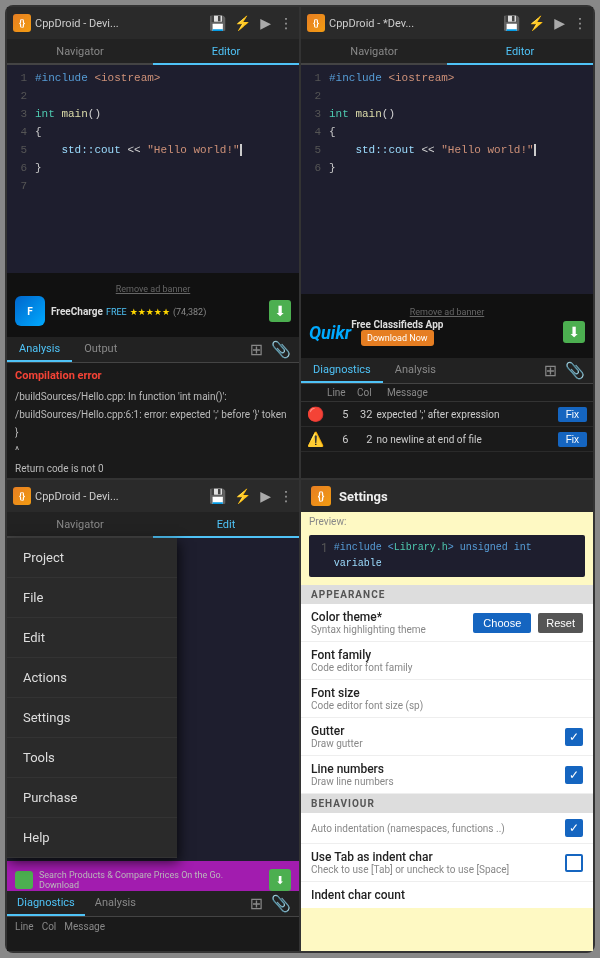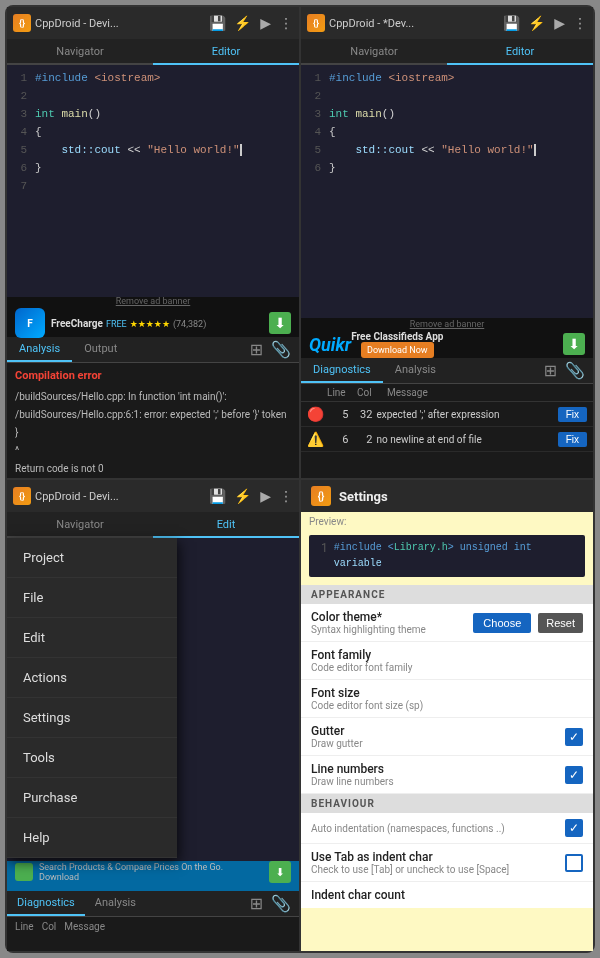--- a/index.html
+++ b/index.html
@@ -128,21 +128,21 @@
     .code-string { color: #ce9178; }
     .code-function { color: #dcdcaa; }
     .code-type { color: #4ec9b0; }
     .code-stream { color: #9cdcfe; }
     .code-op { color: #d4d4d4; }
     .cursor { background: #ccc; width: 2px; display: inline-block; height: 12px; vertical-align: middle; }
 
     
     .ad-banner {
       background: #111;
-      height: 40px;
+      height: 64px;
       display: flex;
       flex-direction: column;
       align-items: center;
       justify-content: center;
       flex-shrink: 0;
       position: relative;
     }
     .remove-ad {
       font-size: 9px;
       color: #666;
@@ -690,21 +690,21 @@
       <div class="tab active" style="color:#4fc3f7;border-bottom:2px solid #4fc3f7;">Edit</div>
     </div>
 
     <div class="code-area" style="flex:1;">
       <div class="code-line">
         <span class="line-num">1</span>
         <span class="code-text"><span class="cursor"></span></span>
       </div>
     </div>
 
-    <div style="background:#0369a1; height:30px; display:flex; flex-direction:column; align-items:center; justify-content:flex-start; flex-shrink:0;">
+    <div style="background:#a21caf; height:30px; display:flex; flex-direction:column; align-items:center; justify-content:flex-end; flex-shrink:0;">
       <div style="display:flex; align-items:center; gap:6px; width:100%; padding:0 8px;">
         <div style="width:18px;height:18px;background:#4caf50;border-radius:3px;flex-shrink:0;"></div>
         <span style="color:#bbb;font-size:9px;flex:1;">Search Products &amp; Compare Prices On the Go. Download</span>
         <div class="ad-download-icon" style="font-size:11px;">⬇</div>
       </div>
     </div>
 
     <div style="background:#f44336; color:white; font-size:8px; padding:1px 3px; position:absolute; top:62px; left:1px; z-index:10;">0</div>
 
     <div class="dropdown-overlay">

